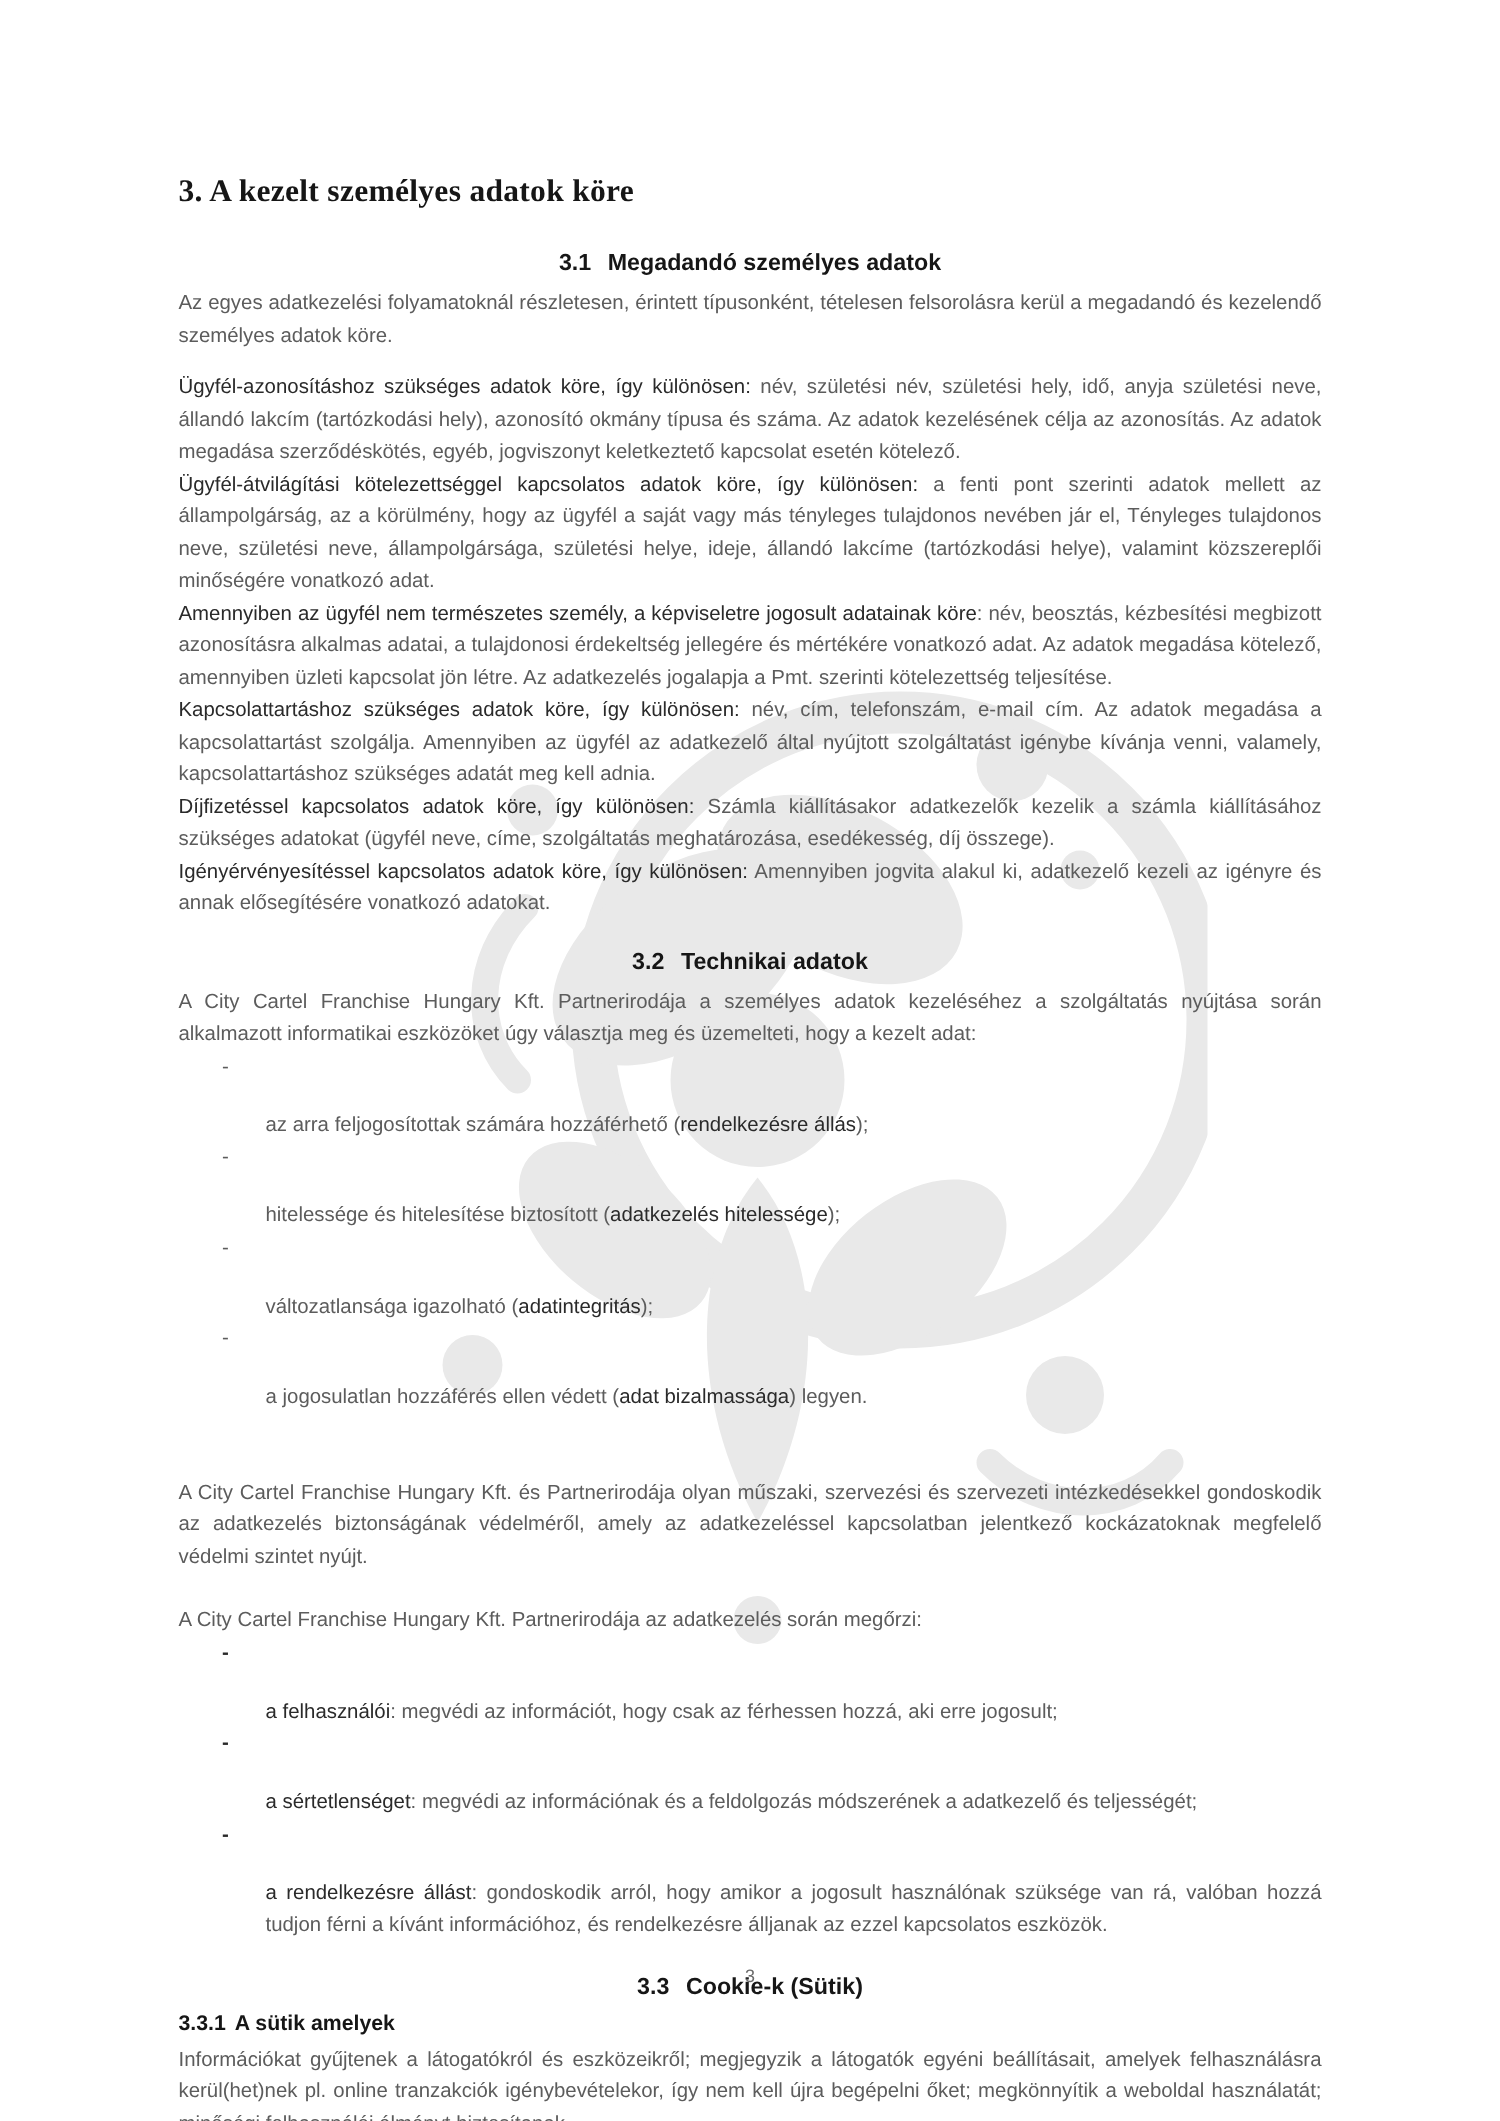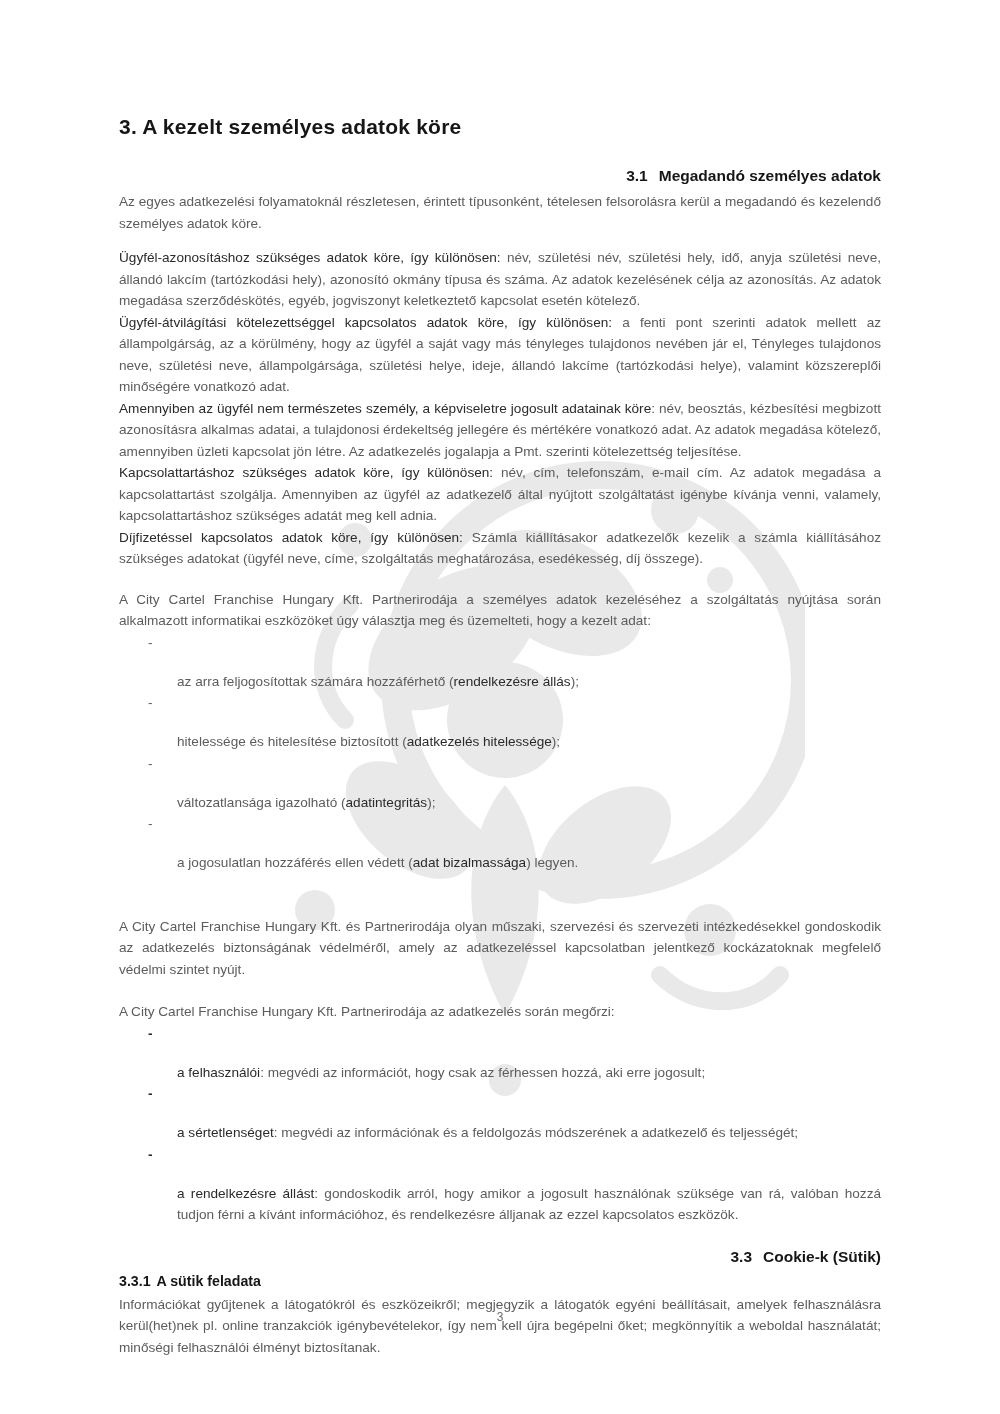--- a/index.html
+++ b/index.html
@@ -26,26 +26,26 @@
   .wm-stroke{stroke:var(--wm);fill:none;}
   .content{
     position:absolute;left:119px;top:114px;width:762px;z-index:1;
     color:var(--body-text);
     font-size:13.6px;line-height:21.5px;
     text-align:justify;
   }
   .h1{
     font-size:21px;line-height:26px;font-weight:800;
     color:var(--heading-text);
-    margin:0 0 26px 0;text-align:left;letter-spacing:.2px;
+    margin:0 0 26px 0;text-align:left;letter-spacing:.2px;font-family:Liberation Serif, serif;
   }
   .h2{
     font-size:15.5px;line-height:20px;font-weight:800;
     color:var(--heading-text);
-    margin:0 0 5px 0;text-align:right;
+    margin:0 0 5px 0;text-align:center;
   }
   .h2 .num{margin-right:11px;}
   .h3{
     font-size:14.2px;line-height:19px;font-weight:800;
     color:var(--heading-text);
     margin:0 0 3px 0;text-align:left;
   }
   .h3 .num{margin-right:6px;}
   .para{margin:0;}
   strong,.b{font-weight:400;color:var(--bold-text);}
@@ -93,23 +93,27 @@
     </div>
     <p class="para">Az egyes adatkezelési folyamatoknál részletesen, érintett típusonként, tételesen felsorolásra kerül a megadandó és kezelendő személyes adatok köre.</p>
 
     <div class="gap-sm"></div>
 
     <p class="para"><strong>Ügyfél-azonosításhoz szükséges adatok köre, így különösen:</strong><span> név, születési név, születési hely, idő, anyja születési neve, állandó lakcím (tartózkodási hely), azonosító okmány típusa és száma. Az adatok kezelésének célja az azonosítás. Az adatok megadása szerződéskötés, egyéb, jogviszonyt keletkeztető kapcsolat esetén kötelező.</span></p>
     <p class="para"><strong>Ügyfél-átvilágítási kötelezettséggel kapcsolatos adatok köre, így különösen:</strong><span> a fenti pont szerinti adatok mellett az állampolgárság, az a körülmény, hogy az ügyfél a saját vagy más tényleges tulajdonos nevében jár el, Tényleges tulajdonos neve, születési neve, állampolgársága, születési helye, ideje, állandó lakcíme (tartózkodási helye), valamint közszereplői minőségére vonatkozó adat.</span></p>
     <p class="para"><strong>Amennyiben az ügyfél nem természetes személy, a képviseletre jogosult adatainak köre</strong><span>: név, beosztás, kézbesítési megbizott azonosításra alkalmas adatai, a tulajdonosi érdekeltség jellegére és mértékére vonatkozó adat. Az adatok megadása kötelező, amennyiben üzleti kapcsolat jön létre. Az adatkezelés jogalapja a Pmt. szerinti kötelezettség teljesítése.</span></p>
     <p class="para"><strong>Kapcsolattartáshoz szükséges adatok köre, így különösen:</strong><span> név, cím, telefonszám, e-mail cím. Az adatok megadása a kapcsolattartást szolgálja. Amennyiben az ügyfél az adatkezelő által nyújtott szolgáltatást igénybe kívánja venni, valamely, kapcsolattartáshoz szükséges adatát meg kell adnia.</span></p>
     <p class="para"><strong>Díjfizetéssel kapcsolatos adatok köre, így különösen:</strong><span> Számla kiállításakor adatkezelők kezelik a számla kiállításához szükséges adatokat (ügyfél neve, címe, szolgáltatás meghatározása, esedékesség, díj összege).</span></p>
+    <p class="para"><strong>Igényérvényesítéssel kapcsolatos adatok köre, így különösen:</strong><span> Amennyiben jogvita alakul ki, adatkezelő kezeli az igényre és annak elősegítésére vonatkozó adatokat.</span></p>
 
     <div class="gap-sec"></div>
 
+    <div class="h2">
+      <span class="num">3.2</span><span>Technikai adatok</span>
+    </div>
     <p class="para">A City Cartel Franchise Hungary Kft. Partnerirodája a személyes adatok kezeléséhez a szolgáltatás nyújtása során alkalmazott informatikai eszközöket úgy választja meg és üzemelteti, hogy a kezelt adat:</p>
 
     <div class="li">
       <span class="marker">-</span>
       <span class="li-text"><span>az arra feljogosítottak számára hozzáférhető (</span><strong>rendelkezésre állás</strong><span>);</span></span>
     </div>
     <div class="li">
       <span class="marker">-</span>
       <span class="li-text"><span>hitelessége és hitelesítése biztosított (</span><strong>adatkezelés hitelessége</strong><span>);</span></span>
     </div>
@@ -145,21 +149,21 @@
       <span class="marker b-marker">-</span>
       <span class="li-text"><strong>a rendelkezésre állást</strong><span>: gondoskodik arról, hogy amikor a jogosult használónak szüksége van rá, valóban hozzá tudjon férni a kívánt információhoz, és rendelkezésre álljanak az ezzel kapcsolatos eszközök.</span></span>
     </div>
 
     <div class="gap"></div>
 
     <div class="h2">
       <span class="num">3.3</span><span>Cookie-k (Sütik)</span>
     </div>
     <div class="h3">
-      <span class="num">3.3.1</span><span>A sütik feladata</span>
+      <span class="num">3.3.1</span><span>A sütik amelyek</span>
     </div>
     <p class="para">Információkat gyűjtenek a látogatókról és eszközeikről; megjegyzik a látogatók egyéni beállításait, amelyek felhasználásra kerül(het)nek pl. online tranzakciók igénybevételekor, így nem kell újra begépelni őket; megkönnyítik a weboldal használatát; minőségi felhasználói élményt biztosítanak.</p>
 
   </div>
 
   <div class="footer">3</div>
 
 </div>
 
 </body></html>

